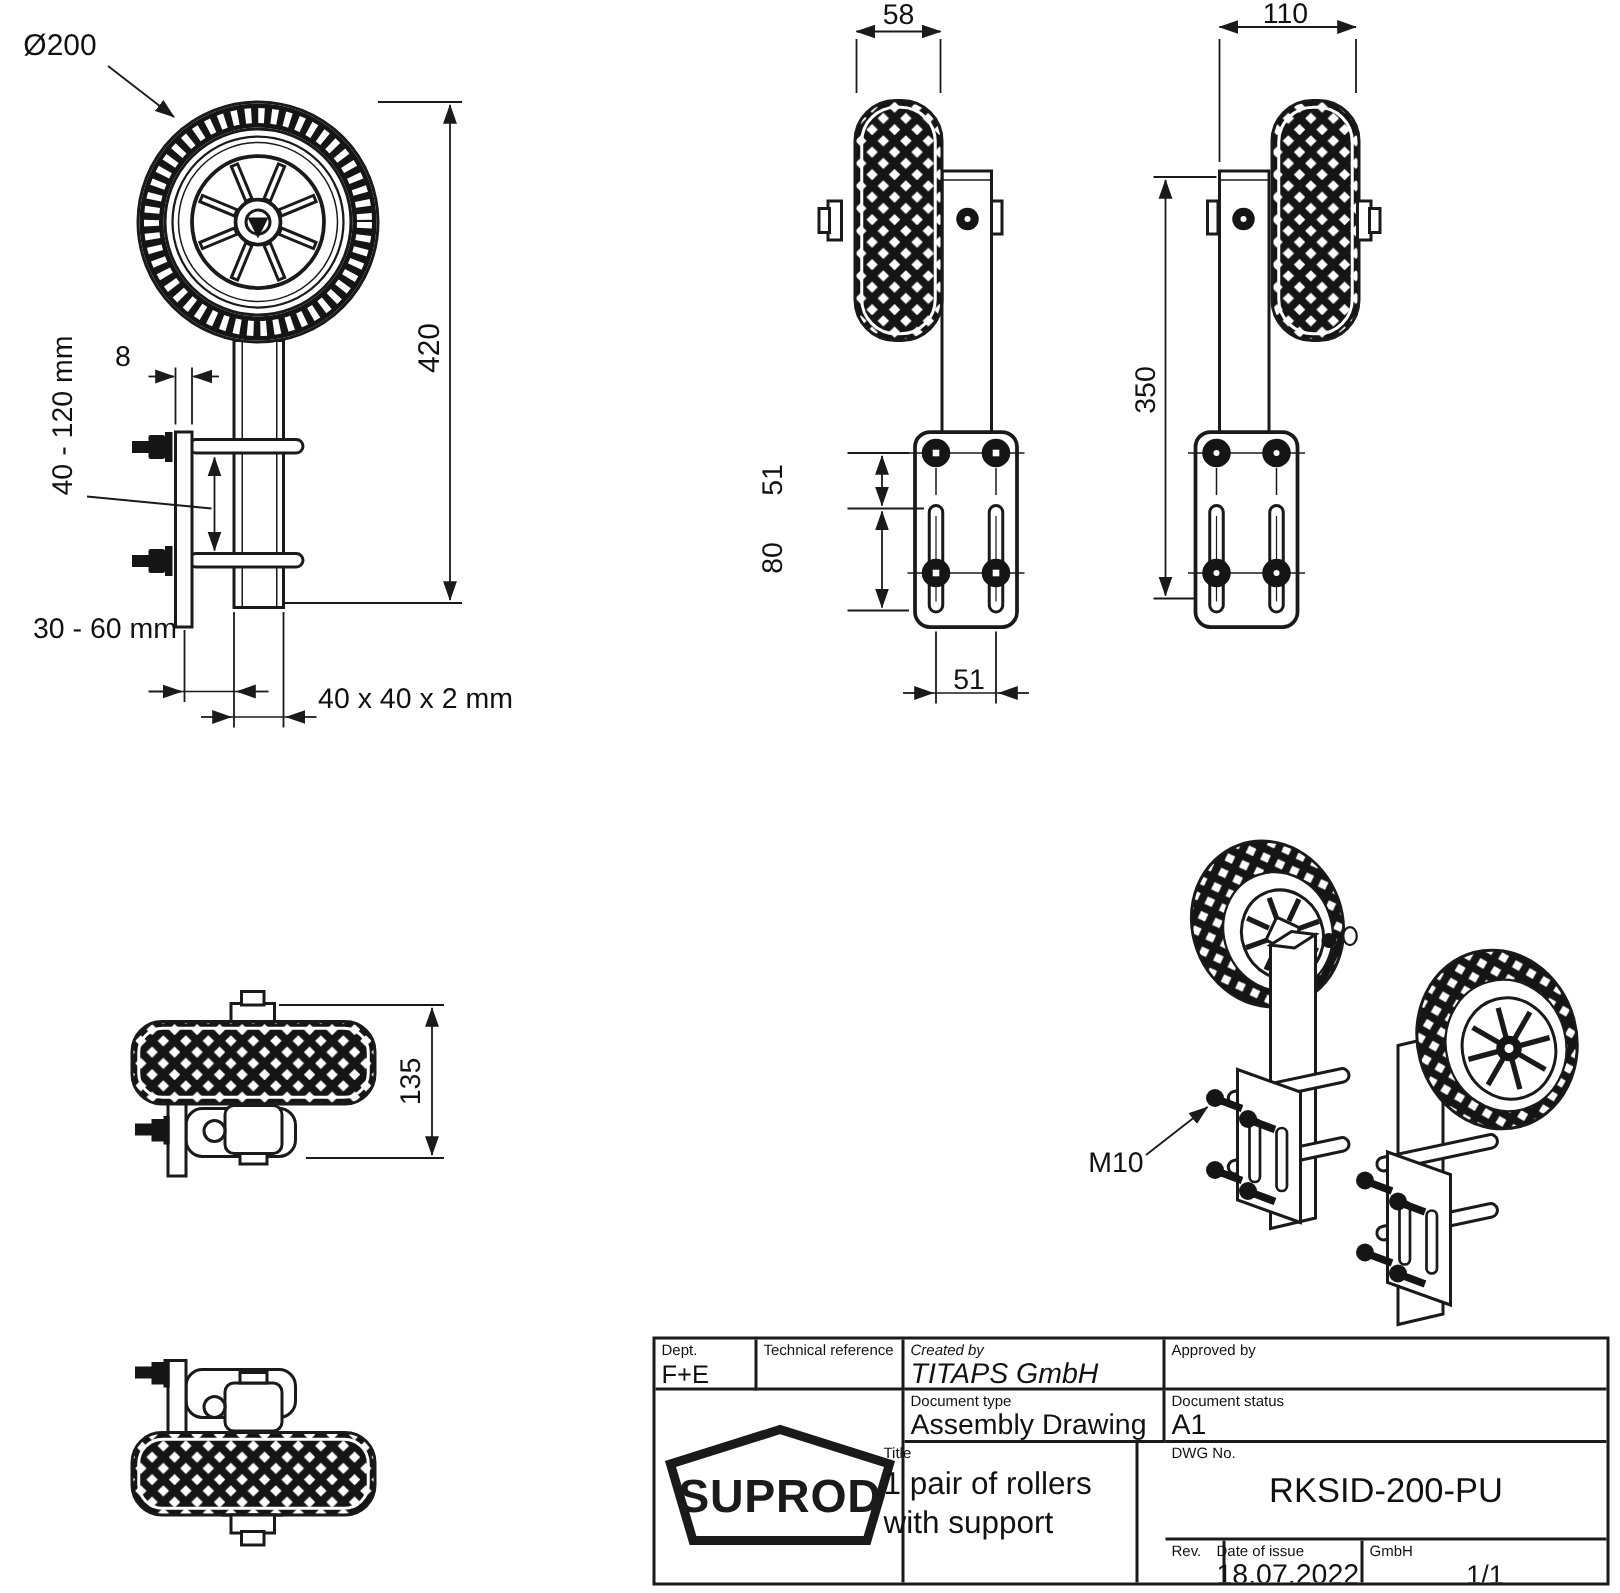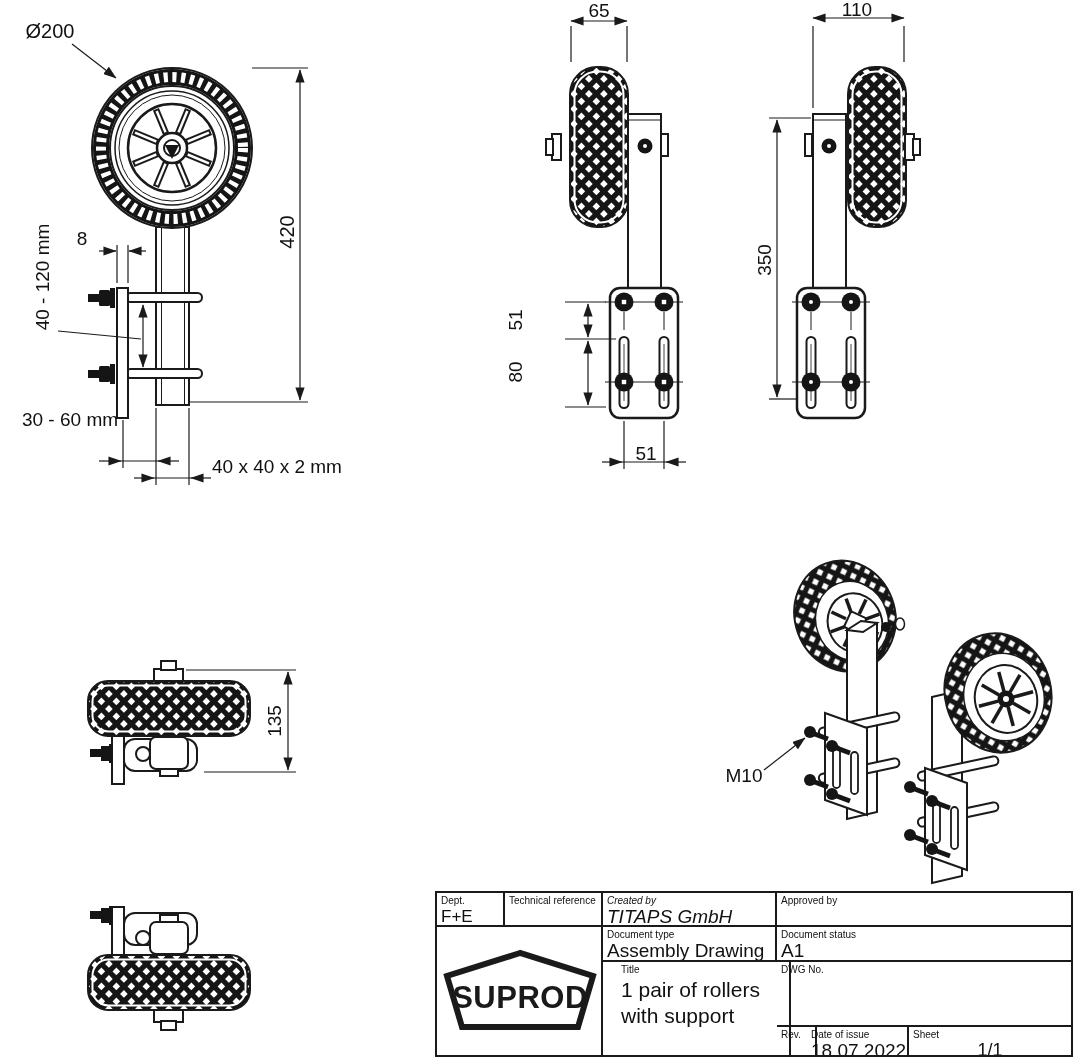--- a/index.html
+++ b/index.html
@@ -293,27 +293,27 @@
       <line x1="1006" y1="671" x2="1006" y2="691" class="ispk" transform="rotate(270 1006 699)"></line>
       <line x1="1006" y1="671" x2="1006" y2="691" class="ispk" transform="rotate(315 1006 699)"></line>
     </g>
     <circle cx="1006" cy="699" r="8.5" class="dk"></circle>
         <circle cx="1006" cy="699" r="3" fill="#fff"></circle>
 
     <line x1="764" y1="770" x2="805" y2="738" class="dim-l" marker-end="url(#ar)"></line>
   </g>
 </svg>
 
-<span class="dim big" style="left:50px;top:31px;text-align:right;">Ø200</span>
+<span class="dim big" style="left:40px;top:31px;text-align:right;">Ø200</span>
 <span class="dim big rot" style="left:287px;top:232px;">420</span>
 <span class="dim" style="left:82px;top:239px;">8</span>
 <span class="dim rot" style="left:43px;top:277px;">40 - 120 mm</span>
 <span class="dim" style="left:50px;top:420px;margin-left:20px;">30 - 60 mm</span>
 <span class="dim" style="left:277px;top:467px;">40 x 40 x 2 mm</span>
-<span class="dim" style="left:599px;top:11px;">65</span>
+<span class="dim" style="left:599px;top:11px;">58</span>
 <span class="dim rot" style="left:516px;top:320px;">51</span>
 <span class="dim rot" style="left:516px;top:372px;">80</span>
 <span class="dim" style="left:646px;top:454px;">51</span>
 <span class="dim" style="left:857px;top:10px;">110</span>
 <span class="dim rot" style="left:765px;top:260px;">350</span>
 <span class="dim rot" style="left:275px;top:721px;">135</span>
 <span class="dim" style="left:744px;top:776px;">M10</span>
 
 <div id="tb">
 
@@ -343,35 +343,36 @@
 
   <div class="cell" style="left:166px;top:34px;width:174px;height:35px;">
     <div class="cl">Document type</div>
     <div class="cv lg">Assembly Drawing</div>
   </div>
   <div class="cell noR" style="left:340px;top:34px;width:294px;height:35px;">
     <div class="cl">Document status</div>
     <div class="cv lg">A1</div>
   </div>
 
-  <div class="cell noB" style="left:180px;top:69px;width:174px;height:93px;">
+  <div class="cell noB" style="left:148px;top:69px;width:174px;height:93px;">
     <div class="cl">Title</div>
     <div class="cv title">1 pair of rollers
 with support</div>
   </div>
   <div class="cell noR" style="left:340px;top:69px;width:294px;height:65px;">
     <div class="cl">DWG No.</div>
+    <div class="cv ctr">RKSID-200-PU</div>
   </div>
   <div class="cell noB" style="left:340px;top:134px;width:40px;height:28px;">
     <div class="cl">Rev.</div>
     <div class="cv"></div>
   </div>
   <div class="cell noB" style="left:370px;top:134px;width:102px;height:28px;">
     <div class="cl">Date of issue</div>
     <div class="cv date">18.07.2022</div>
   </div>
   <div class="cell noB noR" style="left:472px;top:134px;width:162px;height:28px;">
-    <div class="cl">Sheet</div>
+    <div class="cl">GmbH</div>
     <div class="cv sheet">1/1</div>
   </div>
 </div>
 
 </div>
 
 </body></html>

